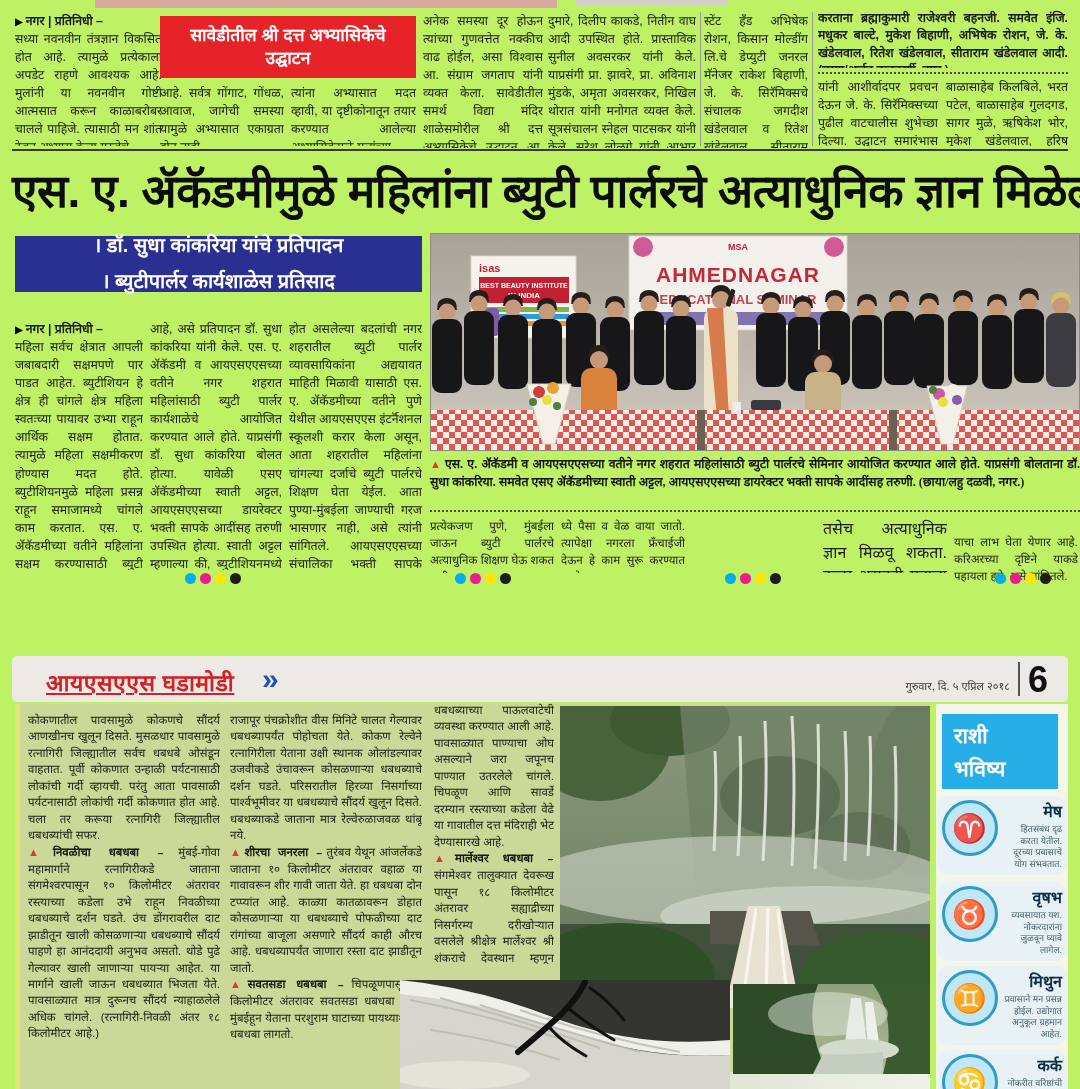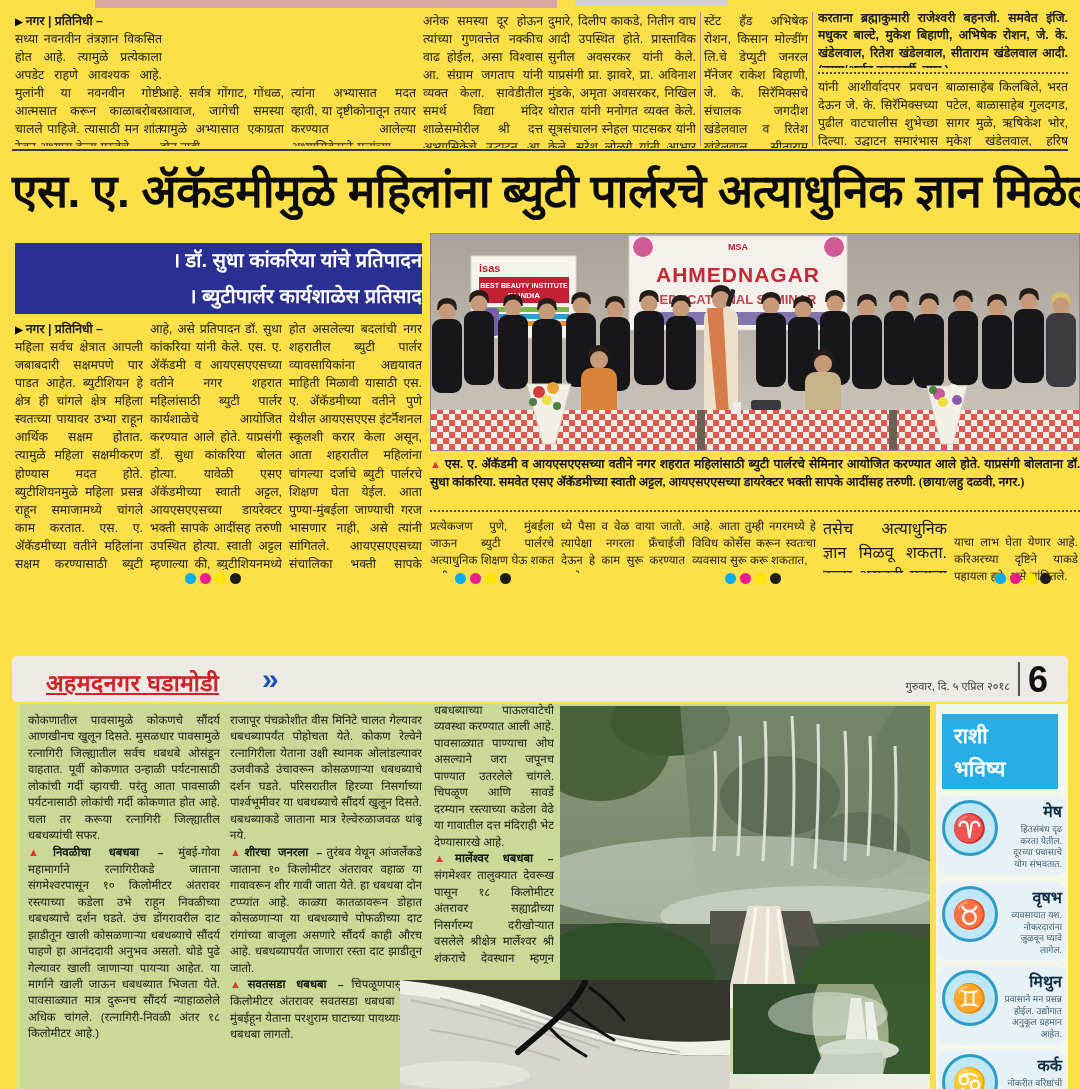--- a/index.html
+++ b/index.html
@@ -1,17 +1,17 @@
 <!DOCTYPE html>
 <html><head>
 <meta charset="utf-8">
 <style>
   html,body{margin:0;padding:0;}
   body{background:#ffffff;font-family:"Liberation Sans",sans-serif;}
-  #page{position:relative;width:1080px;height:1089px;background:#fde047;overflow:hidden;}
+  #page{position:relative;width:1080px;height:1089px;background:#bef264;overflow:hidden;}
   
   .npcol{position:absolute;font-size:12.3px;line-height:1.47;text-align:justify;color:#1c1c1c;overflow:hidden;}
   .npcol .dl{font-weight:bold;text-align:left;}
   .dl-marker{color:#000;font-size:10px;margin-right:3px;}
   .redbox{position:absolute;background:#e62328;color:#fff;display:flex;align-items:center;justify-content:center;text-align:center;font-weight:bold;font-size:17.5px;line-height:1.3;padding:4px 10px;box-sizing:border-box;}
   .vrule{position:absolute;width:1px;background:#9a9a9a;}
   .boldcap{font-weight:bold;line-height:1.42;}
   .dotted{position:absolute;border-top:2px dotted #4a4a4a;height:0;}
   .hrule{position:absolute;background:#3a3a3a;}
   
@@ -51,37 +51,40 @@
 <div id="page">
 
   <div class="frag" style="left:95px;top:0;width:462px;height:8px;background:#d9a89f;"></div>
   <div class="frag" style="left:575px;top:0;width:153px;height:6px;background:#d3d0ca;"></div>
 
   <div class="npcol" style="left:15px;top:12px;width:147px;height:134px;">
     <div class="dl"><span class="dl-marker">▶</span><b>नगर | प्रतिनिधी –</b></div>
     <span>सध्या नवनवीन तंत्रज्ञान विकसित होत आहे. त्यामुळे प्रत्येकाला अपडेट राहणे आवश्यक आहे. मुलांनी या नवनवीन गोष्टी आत्मसात करून काळाबरोबर चालले पाहिजे. त्यासाठी मन शांत ठेवून अभ्यास केला गरजेचे</span>
   </div>
 
+  <div class="redbox" style="left:160px;top:16px;width:256px;height:62px;">
+    <span>सावेडीतील श्री दत्त अभ्यासिकेचे उद्घाटन</span>
+  </div>
   <div class="npcol" style="left:160px;top:84px;width:124px;height:62px;"><span>आहे. सर्वत्र गोंगाट, गोंधळ, आवाज, जागेची समस्या यामुळे अभ्यासात एकाग्रता होत नाही.</span></div>
   <div class="npcol" style="left:291px;top:84px;width:125px;height:62px;"><span>त्यांना अभ्यासात मदत व्हावी, या दृष्टीकोनातून तयार करण्यात आलेल्या अभ्यासिकेमुळे मुलांच्या</span></div>
   <div class="npcol" style="left:423px;top:12px;width:120px;height:136px;"><span>अनेक समस्या दूर होऊन त्यांच्या गुणवत्तेत नक्कीच वाढ होईल, असा विश्वास आ. संग्राम जगताप यांनी व्यक्त केला. सावेडीतील समर्थ विद्या मंदिर शाळेसमोरील श्री दत्त अभ्यासिकेचे उद्घाटन आ. जगताप यांच्या हस्ते करण्यात आले. यावेळी ते बोलत</span></div>
   <div class="npcol" style="left:548px;top:12px;width:148px;height:136px;"><span>दुमारे, दिलीप काकडे, नितीन वाघ आदी उपस्थित होते. प्रास्ताविक सुनील अवसरकर यांनी केले. याप्रसंगी प्रा. झावरे, प्रा. अविनाश मुंडके, अमृता अवसरकर, निखिल थोरात यांनी मनोगत व्यक्त केले. सूत्रसंचालन स्नेहल पाटसकर यांनी केले. सुरेश लोळगे यांनी आभार मानले.</span></div>
   <div class="vrule" style="left:700px;top:12px;height:134px;"></div>
   <div class="npcol" style="left:704px;top:12px;width:104px;height:136px;"><span>स्टेंट हँड अभिषेक रोशन, किसान मोल्डींग लि.चे डेप्युटी जनरल मॅनेजर राकेश बिहाणी, जे. के. सिरॅमिक्सचे संचालक जगदीश खंडेलवाल व रितेश खंडेलवाल, सीताराम खंडेलवाल आदी मान्यवर उपस्थित होते.जे. के. सिरॅमिक्सच्या उद्घाटनप्रसंगी ब्रह्माकुमारी राजेश्वरी बहनजी</span></div>
   <div class="vrule" style="left:812px;top:12px;height:134px;"></div>
 
   <div class="npcol boldcap" style="left:818px;top:10px;width:250px;height:58px;"><span>करताना ब्रह्माकुमारी राजेश्वरी बहनजी. समवेत इंजि. मधुकर बाल्टे, मुकेश बिहाणी, अभिषेक रोशन, जे. के. खंडेलवाल, रितेश खंडेलवाल, सीताराम खंडेलवाल आदी. (छाया/अर्जुन कुलकर्णी, नगर.)</span></div>
   <div class="dotted" style="left:818px;top:72px;width:250px;"></div>
   <div class="npcol" style="left:818px;top:78px;width:120px;height:68px;"><span>यांनी आशीर्वादपर प्रवचन देऊन जे. के. सिरॅमिक्सच्या पुढील वाटचालीस शुभेच्छा दिल्या. उद्घाटन समारंभास कैलास खंडेलवाल, राहुल खंडेलवाल,</span></div>
   <div class="npcol" style="left:946px;top:78px;width:122px;height:68px;"><span>बाळासाहेब किलबिले, भरत पटेल, बाळासाहेब गुलदगड, सागर मुळे, ऋषिकेश भोर, मुकेश खंडेलवाल, हरिष भागवानी आदी उपस्थित होते.</span></div>
 
   <div class="hrule" style="left:12px;top:149px;width:1056px;height:2px;"></div>
   <div class="headline" style="left:12px;top:158px;width:1056px;">एस. ए. ॲकॅडमीमुळे महिलांना ब्युटी पार्लरचे अत्याधुनिक ज्ञान मिळेल</div>
 
-  <div class="bluebox" style="left:15px;top:243px;width:407px;height:71px;align-items:flex-end;">
+  <div class="bluebox" style="left:15px;top:236px;width:407px;height:56px;">
     <div>। डॉ. सुधा कांकरिया यांचे प्रतिपादन</div>
     <div>। ब्युटीपार्लर कार्यशाळेस प्रतिसाद</div>
   </div>
 
   <div class="photo-frame" style="left:430px;top:233px;width:650px;height:218px;">
     <svg width="650" height="218" viewBox="0 0 650 218" xmlns="http://www.w3.org/2000/svg">
       <defs>
         <linearGradient id="wall" x1="0" y1="0" x2="0" y2="1">
           <stop offset="0" stop-color="#a8a298"></stop>
             <stop offset="1" stop-color="#cfc9bf"></stop>
@@ -198,21 +201,20 @@
   <div class="npcol" style="left:150px;top:320px;width:132px;height:250px;"><span>आहे, असे प्रतिपादन डॉ. सुधा कांकरिया यांनी केले. एस. ए. ॲकॅडमी व आयएसएएसच्या वतीने नगर शहरात महिलांसाठी ब्युटी पार्लर कार्यशाळेचे आयोजित करण्यात आले होते. याप्रसंगी डॉ. सुधा कांकरिया बोलत होत्या. यावेळी एसए ॲकॅडमीच्या स्वाती अट्टल, आयएसएएसच्या डायरेक्टर भक्ती सापके आदींसह तरुणी उपस्थित होत्या. स्वाती अट्टल म्हणाल्या की, ब्युटीशियनमध्ये दिवसेंदिवस</span></div>
   <div class="npcol" style="left:289px;top:320px;width:133px;height:250px;"><span>होत असलेल्या बदलांची नगर शहरातील ब्युटी पार्लर व्यावसायिकांना अद्ययावत माहिती मिळावी यासाठी एस. ए. ॲकॅडमीच्या वतीने पुणे येथील आयएसएएस इंटर्नॅशनल स्कूलशी करार केला असून, आता शहरातील महिलांना चांगल्या दर्जाचे ब्युटी पार्लरचे शिक्षण घेता येईल. आता पुण्या-मुंबईला जाण्याची गरज भासणार नाही, असे त्यांनी सांगितले. आयएसएएसच्या संचालिका भक्ती सापके म्हणाल्या की,</span></div>
 
   <div class="caption" style="left:430px;top:456px;width:650px;height:52px;font-family:Liberation Serif, serif;">
     <span class="tri">▲</span><span>एस. ए. ॲकॅडमी व आयएसएएसच्या वतीने नगर शहरात महिलांसाठी ब्युटी पार्लरचे सेमिनार आयोजित करण्यात आले होते. याप्रसंगी बोलताना डॉ. सुधा कांकरिया. समवेत एसए ॲकॅडमीच्या स्वाती अट्टल, आयएसएएसच्या डायरेक्टर भक्ती सापके आदींसह तरुणी. (छाया/लहु दळवी, नगर.)</span>
   </div>
   <div class="dotted" style="left:430px;top:510px;width:650px;"></div>
 
   <div class="npcol" style="left:430px;top:517px;width:124px;height:56px;font-size:11.6px;"><span>प्रत्येकजण पुणे, मुंबईला जाऊन ब्युटी पार्लरचे अत्याधुनिक शिक्षण घेऊ शकत नाही. याम</span></div>
   <div class="npcol" style="left:561px;top:517px;width:124px;height:56px;font-size:11.6px;"><span>ध्ये पैसा व वेळ वाया जातो. त्यापेक्षा नगरला फ्रॅंचाईजी देऊन हे काम सुरू करण्यात आले</span></div>
-  <div class="npcol" style="left:692px;top:517px;width:124px;height:56px;font-size:11.6px;"><span>आहे. आता तुम्ही नगरमध्ये हे विविध कोर्सेस करून स्वतःचा व्यवसाय सुरू करू शकतात,</span></div>
   <div class="npcol" style="left:823px;top:517px;width:124px;height:56px;font-size:16px;"><span>तसेच अत्याधुनिक ज्ञान मिळवू शकता. इच्छा असूनही मनाला मुरड घातलेल्या अनेक युवतींना</span></div>
   <div class="npcol" style="left:954px;top:533px;width:124px;height:56px;font-size:11.6px;"><span>याचा लाभ घेता येणार आहे. करिअरच्या दृष्टिने याकडे पहायला हवे, असे सांगितले.</span></div>
 
   <div class="dotgroup" style="left:185px;top:573px;">
     <div class="dot c"></div>
       <div class="dot m"></div>
       <div class="dot y"></div>
       <div class="dot k"></div>
   </div>
   <div class="dotgroup" style="left:455px;top:573px;">
@@ -228,21 +230,21 @@
       <div class="dot k"></div>
   </div>
   <div class="dotgroup" style="left:995px;top:573px;">
     <div class="dot c"></div>
       <div class="dot m"></div>
       <div class="dot y"></div>
       <div class="dot k"></div>
   </div>
 
   <div class="secbar" style="left:12px;top:656px;width:1056px;height:46px;"></div>
-  <div class="sectitle" style="left:46px;top:666px;">अहमदनगर घडामोडी</div>
+  <div class="sectitle" style="left:46px;top:666px;">आयएसएएस घडामोडी</div>
   <div class="chev" style="left:262px;top:664px;">»</div>
   <div class="secdate" style="left:902px;top:678px;width:108px;text-align:right;">गुरुवार, दि. ५ एप्रिल २०१८</div>
   <div class="pagesep" style="left:1018px;top:662px;height:34px;"></div>
   <div class="pageno" style="left:1028px;top:662px;">6</div>
 
   <div class="greenpanel" style="left:15px;top:704px;width:915px;height:385px;"></div>
 
   <div class="gcol" style="left:28px;top:712px;width:192px;height:374px;">
     <span>कोकणातील पावसामुळे कोकणचे सौंदर्य आणखीनच खुलून दिसते. मुसळधार पावसामुळे रत्नागिरी जिल्ह्यातील सर्वच धबधबे ओसंडून वाहतात. पूर्वी कोकणात उन्हाळी पर्यटनासाठी लोकांची गर्दी व्हायची. परंतु आता पावसाळी पर्यटनासाठी लोकांची गर्दी कोकणात होत आहे. चला तर करूया रत्नागिरी जिल्ह्यातील धबधब्यांची सफर.</span><br>
     <span class="tri">▲</span><b>निवळीचा धबधबा –</b>

